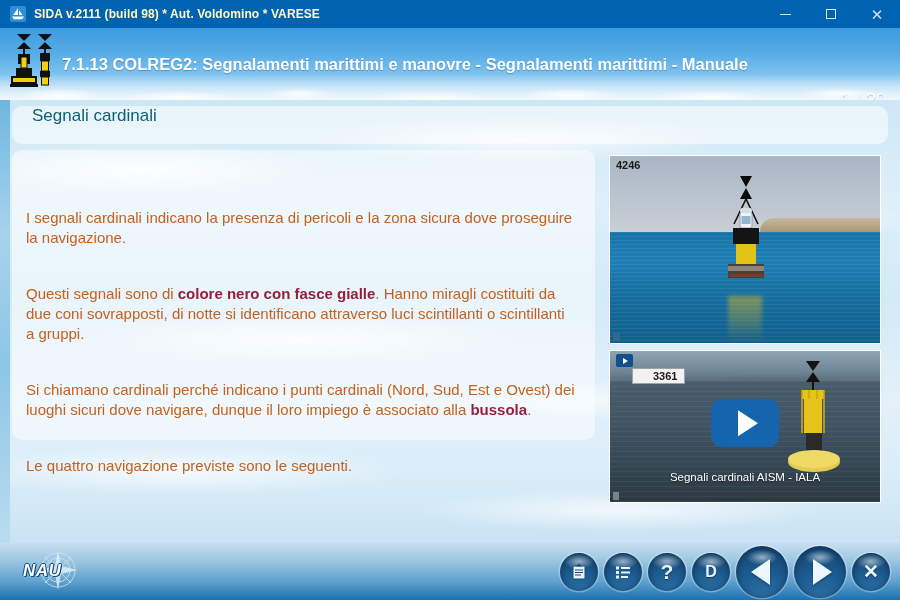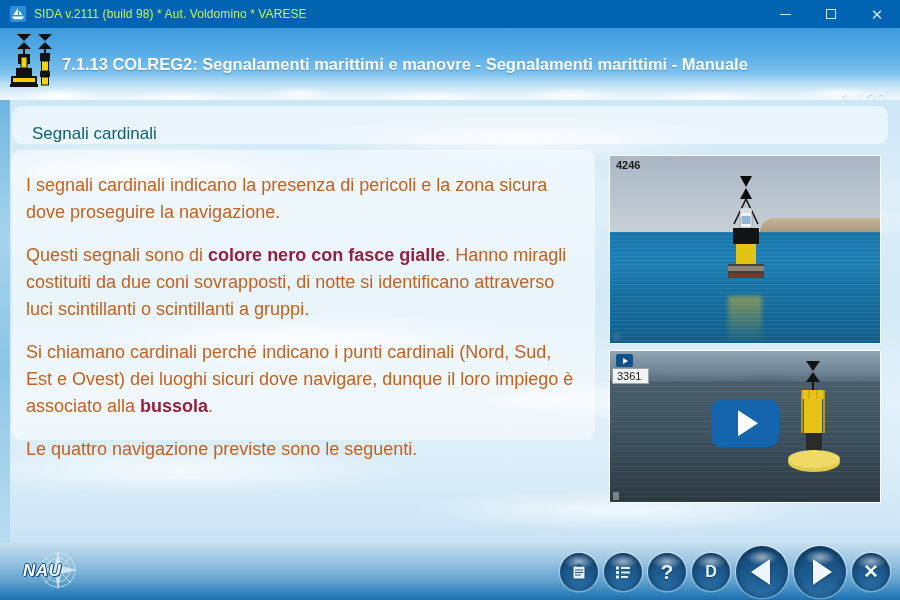--- a/index.html
+++ b/index.html
@@ -22,22 +22,23 @@
     background: #0063B1;
     display: flex; align-items: center;
   }
   .tb-icon {
     width: 16px; height: 16px; margin-left: 10px; margin-right: 8px;
     position: relative; flex: 0 0 auto;
     background: #2C8FD6; border-radius: 2px;
   }
   .tb-icon svg { position: absolute; left: 1px; top: 1px; }
   .tb-title {
-    color: #bef264; font-size: 12px; letter-spacing: 0.1px;
+    color: #fef9c3; font-size: 12px; letter-spacing: 0.1px;
     white-space: nowrap;
+    font-weight: bold;
   }
   .tb-controls { margin-left: auto; display: flex; height: 28px; }
   .tb-btn {
     width: 46px; height: 28px;
     display: flex; align-items: center; justify-content: center;
     color: #eaf3fb; font-size: 13px; line-height: 1;
   }
   .tb-btn .glyph-min { display:block; width: 11px; height: 1px; background: #dbe9f5; }
   .tb-btn .glyph-max { display:block; width: 10px; height: 10px; border: 1px solid #dbe9f5; }
   .tb-btn .glyph-close { display:block; font-size: 15px; color:#cfe3f3; line-height: 1; font-family: "Liberation Sans", sans-serif; }
@@ -100,36 +101,37 @@
     width: 190px; height: 150px; opacity: .30;
     pointer-events: none;
   }
 
   
   .panel-title {
     position: absolute; left: 12px; top: 106px;
     width: 876px; height: 38px;
     background: rgba(255,255,255,.55);
     border-radius: 10px;
-    display: flex; align-items: flex-end;
+    display: flex; align-items: flex-start;
   }
   .panel-title .txt {
     margin-left: 20px;
     color: #0E6173; font-size: 17px;
   }
   .panel-content {
     position: absolute; left: 12px; top: 150px;
     width: 583px; height: 290px;
     background: rgba(255,255,255,.50);
     border-radius: 10px;
     padding: 22px 18px 10px 14px;
   }
   .para {
-    color: #C4611F; font-size: 18px; line-height: 27px;
+    color: #C4611F; font-size: 15px; line-height: 20px;
     margin-bottom: 16px;
+    margin-top: 36px;
   }
   .para:last-child { margin-bottom: 0; }
   .para b { color: #94203D; font-weight: bold; }
 
   
   .media-photo {
     position: absolute; left: 609px; top: 155px;
     width: 272px; height: 189px;
     border: 1px solid #ffffff;
     overflow: hidden;
@@ -214,24 +216,24 @@
   .vd-badge {
     position: absolute; left: 6px; top: 3px;
     width: 17px; height: 13px; border-radius: 2px;
     background: #12508C;
     display: flex; align-items: center; justify-content: center;
   }
   .vd-badge .tri {
     width:0;height:0;border-left:5px solid #fff;border-top:3.5px solid transparent;border-bottom:3.5px solid transparent;margin-left:1px;
   }
   .vd-num {
-    position: absolute; left: 2px; top: 17px;
+    position: absolute; left: 22px; top: 17px;
     background: #f2f2f2; border: 1px solid #9aa3a8;
-    color: #1a1a1a; font-size: 11px; font-weight: normal;
-    padding: 1px 7px 1px 4px;
+    color: #1a1a1a; font-size: 11px; font-weight: bold;
+    padding: 1px 7px 1px 20px;
   }
   .vd-corner {
     position: absolute; left: 3px; bottom: 2px;
     width: 6px; height: 8px; background: #7e8b93; opacity: .9;
   }
 
   
   .bottombar {
     position: absolute; left: 0; top: 543px;
     width: 900px; height: 57px;
@@ -393,20 +395,21 @@
       <path d="M24 31 L46 31 L46 40 L24 40 Z" fill="#E6C21B"></path>
       <path d="M24 31 L24 74 M31 31 L31 74 M39 31 L39 74 M46 31 L46 74" stroke="#C9A915" stroke-width="1.6" fill="none"></path>
       <rect x="26" y="40" width="18" height="34" fill="#E6C21B"></rect>
       <rect x="28" y="74" width="16" height="24" fill="#2A2A2A"></rect>
       <ellipse cx="36" cy="103" rx="26" ry="10" fill="#E3CB4E"></ellipse>
       <ellipse cx="36" cy="100" rx="26" ry="9" fill="#EFD967"></ellipse>
     </svg>
     <div class="vd-play">
         <span class="tri"></span>
       </div>
+    <div class="vd-caption">Segnali cardinali AISM - IALA</div>
     <div class="vd-badge">
         <span class="tri"></span>
       </div>
     <div class="vd-num">3361</div>
     <div class="vd-corner"></div>
   </div>
 
   <div class="bottombar">
     <div class="nau">
       <svg width="86" height="40" viewBox="0 0 86 40">

